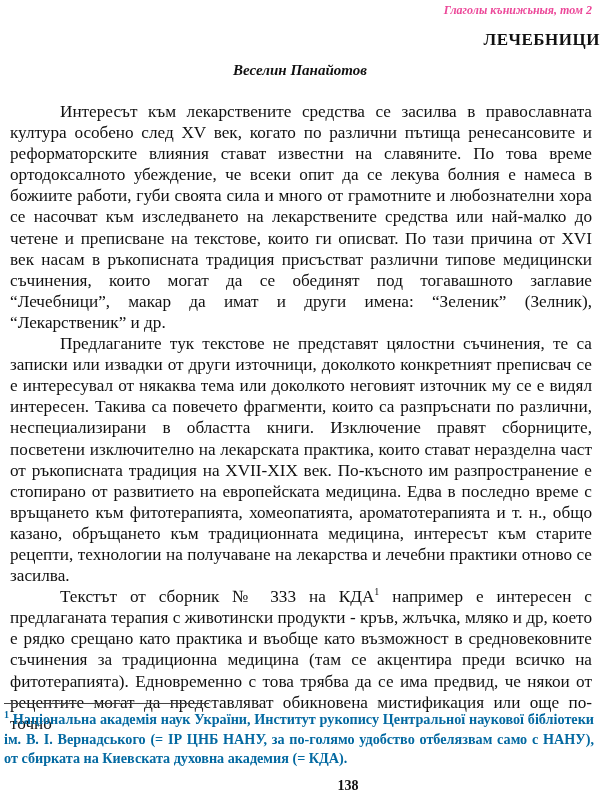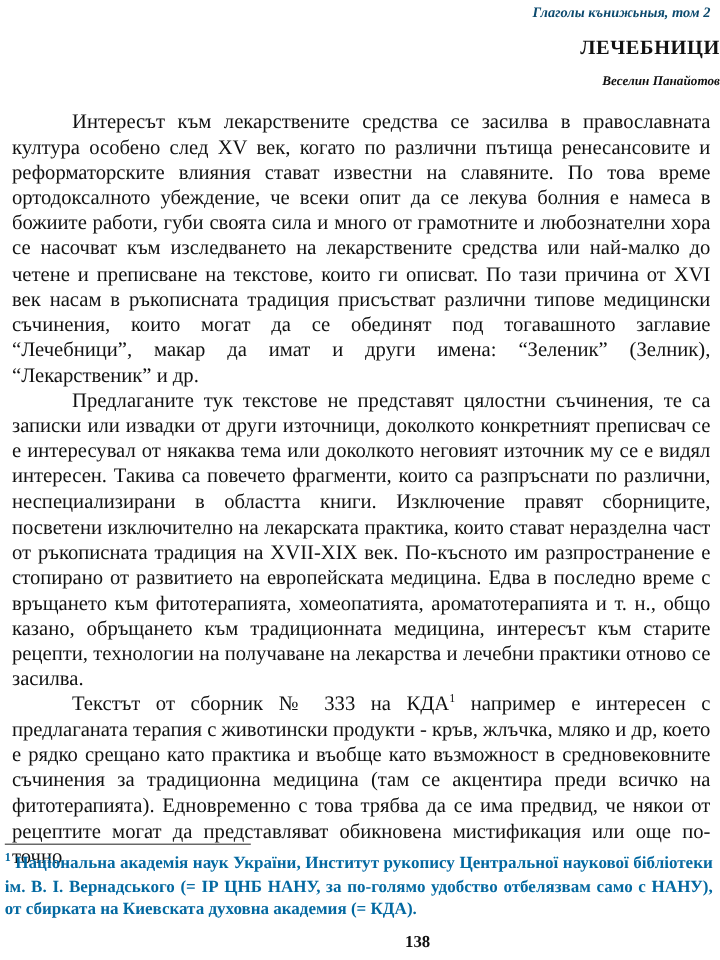--- a/index.html
+++ b/index.html
@@ -1,20 +1,20 @@
 <!DOCTYPE html>
 <html><head>
 <meta charset="utf-8">
 <style>
   html, body { margin: 0; padding: 0; background: #ffffff; }
   body { width: 600px; height: 800px; position: relative; overflow: hidden; font-family: "Liberation Serif", serif; color: #111; }
-  .running-header { position: absolute; top: 3px; right: 8px; font-size: 12px; font-weight: bold; font-style: italic; color: #0c4a6e; }
+  .running-header { position: absolute; top: 3px; right: 8px; font-size: 12px; font-weight: bold; font-style: italic; color: #ec4899; }
   .title { position: absolute; top: 30px; left: 0; width: 600px; text-align: right; font-size: 17px; font-weight: bold; letter-spacing: 0.5px; }
-  .author { position: absolute; top: 62px; left: 0; width: 600px; text-align: right; font-size: 11px; font-weight: bold; font-style: italic; }
-  .body-text { position: absolute; top: 91px; left: 10px; width: 582px; font-size: 17.2px; line-height: 21.1px; }
+  .author { position: absolute; top: 62px; left: 0; width: 600px; text-align: center; font-size: 15px; font-weight: bold; font-style: italic; }
+  .body-text { position: absolute; top: 101px; left: 10px; width: 582px; font-size: 17.2px; line-height: 21.1px; }
   .body-text p { margin: 0; text-align: justify; text-indent: 50px; }
   .footnote-rule { position: absolute; top: 703px; left: 4px; width: 205px; height: 1px; background: #444; }
   .footnotes { position: absolute; top: 710px; left: 4px; width: 590px; font-size: 14.2px; line-height: 19.5px; font-weight: bold; color: #0369a1; text-align: justify; }
   .footnotes p { margin: 0; }
   sup { font-size: 10px; line-height: 0; }
   .page-number { position: absolute; top: 778px; left: 0; width: 600px; text-align: center; font-size: 14px; font-weight: bold; padding-left: 48px; }
 </style>
 </head>
 <body>
 

